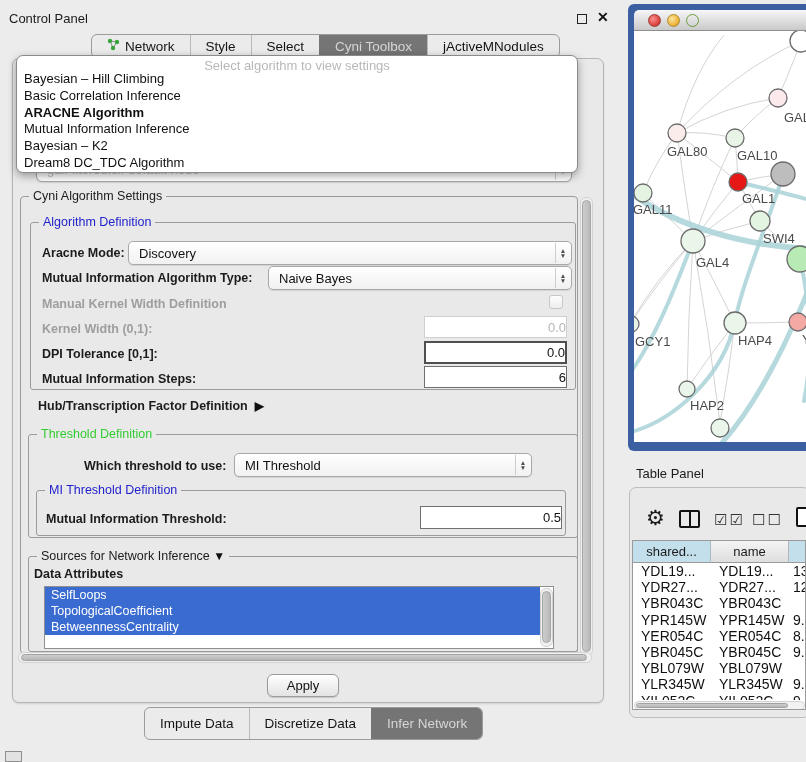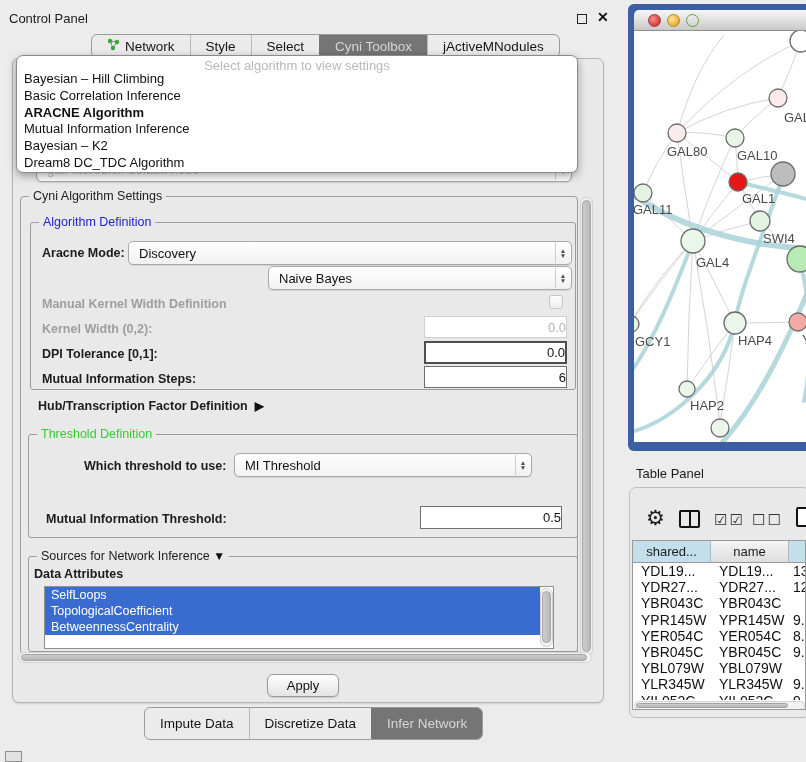--- a/index.html
+++ b/index.html
@@ -161,32 +161,33 @@
 
   <div class="lbl" style="left:42px; top:246px;">Aracne Mode:</div>
   <div class="combo" style="left:128px; top:241px; width:444px; height:24px;">
     <span>Discovery</span>
     <span class="arrows">
         <span>▲</span>
         <span>▼</span>
       </span>
   </div>
 
+  <div class="lbl" style="left:42px; top:271px;">Mutual Information Algorithm Type:</div>
   <div class="combo" style="left:268px; top:266px; width:304px; height:24px;">
     <span>Naive Bayes</span>
     <span class="arrows">
         <span>▲</span>
         <span>▼</span>
       </span>
   </div>
 
   <div class="lbl dis" style="left:42px; top:297px;">Manual Kernel Width Definition</div>
   <div class="checkbox" style="left:549px; top:295px;"></div>
 
-  <div class="lbl dis" style="left:42px; top:322px;">Kernel Width (0,2):</div>
+  <div class="lbl dis" style="left:42px; top:322px;">Kernel Width (0,1):</div>
   <div class="tfield dis" style="left:424px; top:316px; width:143px; height:22px;">0.0</div>
 
   <div class="lbl" style="left:42px; top:347px;">DPI Tolerance [0,1]:</div>
   <div class="tfield dark" style="left:424px; top:341px; width:143px; height:23px;">0.0</div>
 
   <div class="lbl" style="left:42px; top:372px;">Mutual Information Steps:</div>
   <div class="tfield mid" style="left:424px; top:366px; width:143px; height:22px;">6</div>
 
   <div class="hub-row">
     <span>Hub/Transcription Factor Definition</span>&nbsp;
@@ -198,20 +199,23 @@
   </div>
   <div class="lbl" style="left:84px; top:459px;">Which threshold to use:</div>
   <div class="combo" style="left:234px; top:453px; width:298px; height:24px;">
     <span>MI Threshold</span>
     <span class="arrows">
         <span>▲</span>
         <span>▼</span>
       </span>
   </div>
 
+  <div class="group" style="left:36px; top:490px; width:530px; height:46px;">
+    <span class="gtitle blue">MI Threshold Definition</span>
+  </div>
   <div class="lbl" style="left:46px; top:512px;">Mutual Information Threshold:</div>
   <div class="tfield mid" style="left:420px; top:506px; width:142px; height:23px;">0.5</div>
 
   <div class="group" style="left:28px; top:556px; width:550px; height:96px;">
     <span class="gtitle">
       <span>Sources for Network Inference</span>
       <span class="tri">▼</span>
     </span>
   </div>
   <div class="lbl" style="left:34px; top:567px;">Data Attributes</div>

